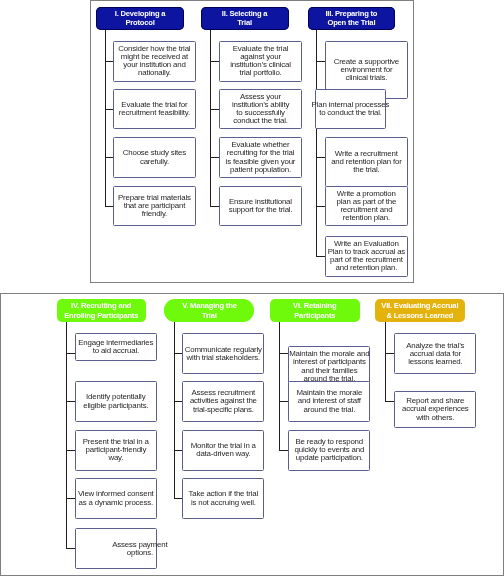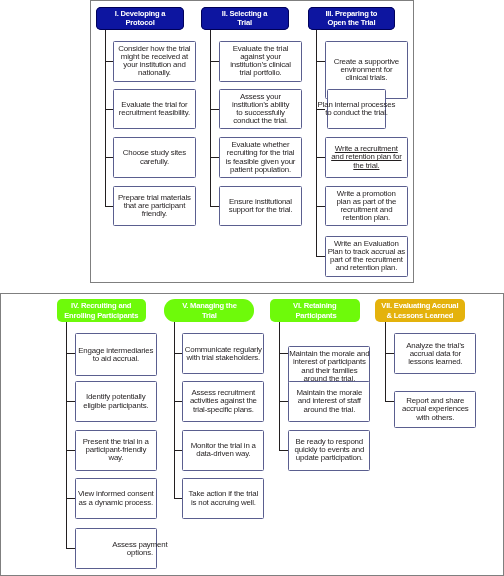--- a/index.html
+++ b/index.html
@@ -61,41 +61,41 @@
     <div class="node" style="left: 219.4px; top: 185.8px; width: 82.3px; height: 40.6px;"><span>Ensure institutional
 support for the trial.</span></div>
     <div class="hdr blue" style="left: 307.7px; top: 6.8px; width: 87.4px; height: 23.1px;"><span>III. Preparing to
 Open the Trial</span></div>
     <div class="vline" style="left: 315.7px; top: 29.9px; height: 226.5px;"></div>
     <div class="hline" style="left: 315.7px; top: 60.88px; width: 9.5px;"></div>
     <div class="node" style="left: 325.2px; top: 40.96px; width: 82.4px; height: 58px;"><span>Create a supportive
 environment for
 clinical trials.</span></div>
     <div class="hline" style="left: 315.7px; top: 108.55px; width: 9.5px;"></div>
-    <div class="node" style="left: 327px; top: 88.7px; width: 59px; height: 40.8px;"><span>Plan internal processes
+    <div class="node" style="left: 315px; top: 88.7px; width: 71px; height: 40.8px;"><span>Plan internal processes
 to conduct the trial.</span></div>
     <div class="hline" style="left: 315.7px; top: 156.95px; width: 9.5px;"></div>
-    <div class="node" style="left: 325.2px; top: 137px; width: 82.4px; height: 41px; text-decoration: underline;"><span>Write a recruitment
+    <div class="node" style="left: 325.2px; top: 137px; width: 82.4px; height: 50px;"><span>Write a recruitment
 and retention plan for
 the trial.</span></div>
     <div class="hline" style="left: 315.7px; top: 205.55px; width: 9.5px;"></div>
     <div class="node" style="left: 325.2px; top: 185.8px; width: 82.4px; height: 40.6px;"><span>Write a promotion
 plan as part of the
 recruitment and
 retention plan.</span></div>
     <div class="hline" style="left: 315.7px; top: 255.85px; width: 9.5px;"></div>
     <div class="node" style="left: 325.2px; top: 235.9px; width: 82.4px; height: 41px;"><span>Write an Evaluation
 Plan to track accrual as
 part of the recruitment
 and retention plan.</span></div>
     <div class="hdr green" style="left: 56.7px; top: 299.4px; width: 89px; height: 23px;"><span>IV. Recruiting and
 Enrolling Participants</span></div>
     <div class="vline" style="left: 65.6px; top: 322.4px; height: 226.45px;"></div>
     <div class="hline" style="left: 65.6px; top: 353.05px; width: 9.3px;"></div>
-    <div class="node" style="left: 74.9px; top: 333.1px; width: 81.9px; height: 43px; align-items: center;"><span>Engage intermediaries
+    <div class="node" style="left: 74.9px; top: 333.1px; width: 81.9px; height: 28px; align-items: center;"><span>Engage intermediaries
 to aid accrual.</span></div>
     <div class="hline" style="left: 65.6px; top: 400.95px; width: 9.3px;"></div>
     <div class="node" style="left: 74.9px; top: 381px; width: 81.9px; height: 41px;"><span>Identify potentially
 eligible participants.</span></div>
     <div class="hline" style="left: 65.6px; top: 449.85px; width: 9.3px;"></div>
     <div class="node" style="left: 74.9px; top: 429.9px; width: 81.9px; height: 41px;"><span>Present the trial in a
 participant-friendly
 way.</span></div>
     <div class="hline" style="left: 65.6px; top: 497.95px; width: 9.3px;"></div>
     <div class="node" style="left: 74.9px; top: 478px; width: 81.9px; height: 41px;"><span>View informed consent
@@ -112,21 +112,21 @@
     <div class="hline" style="left: 174.3px; top: 400.95px; width: 8px;"></div>
     <div class="node" style="left: 182.3px; top: 381px; width: 82.1px; height: 41px;"><span>Assess recruitment
 activities against the
 trial-specific plans.</span></div>
     <div class="hline" style="left: 174.3px; top: 449.85px; width: 8px;"></div>
     <div class="node" style="left: 182.3px; top: 429.9px; width: 82.1px; height: 41px;"><span>Monitor the trial in a
 data-driven way.</span></div>
     <div class="hline" style="left: 174.3px; top: 497.95px; width: 8px;"></div>
     <div class="node" style="left: 182.3px; top: 478px; width: 82.1px; height: 41px;"><span>Take action if the trial
 is not accruing well.</span></div>
-    <div class="hdr green" style="left: 269.8px; top: 299.4px; width: 90px; height: 23px; text-align: right;"><span>VI. Retaining
+    <div class="hdr green" style="left: 269.8px; top: 299.4px; width: 90px; height: 23px;"><span>VI. Retaining
 Participants</span></div>
     <div class="vline" style="left: 279px; top: 322.4px; height: 128px;"></div>
     <div class="hline" style="left: 279px; top: 353.05px; width: 9.3px;"></div>
     <div class="node" style="left: 288.3px; top: 346px; width: 82.1px; height: 41px;"><span>Maintain the morale and
 interest of participants
 and their families
 around the trial.</span></div>
     <div class="hline" style="left: 279px; top: 400.95px; width: 9.3px;"></div>
     <div class="node" style="left: 288.3px; top: 381px; width: 82.1px; height: 41px;"><span>Maintain the morale
 and interest of staff

